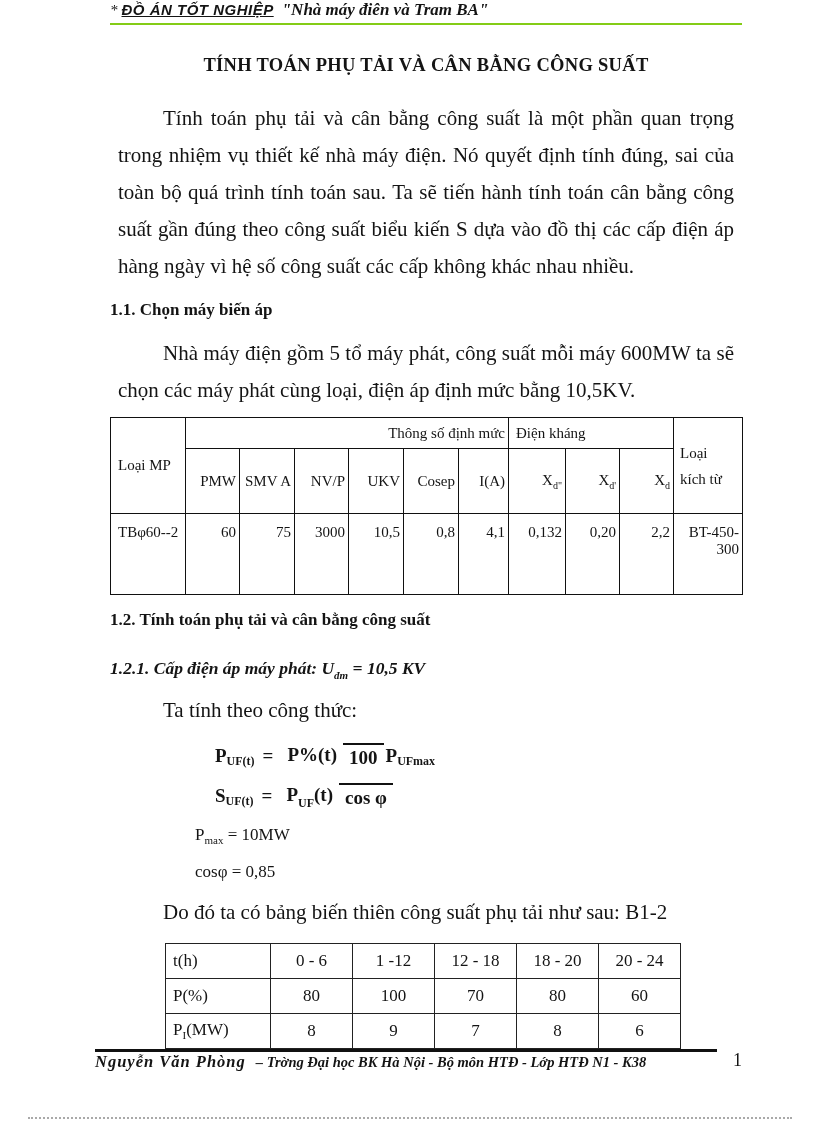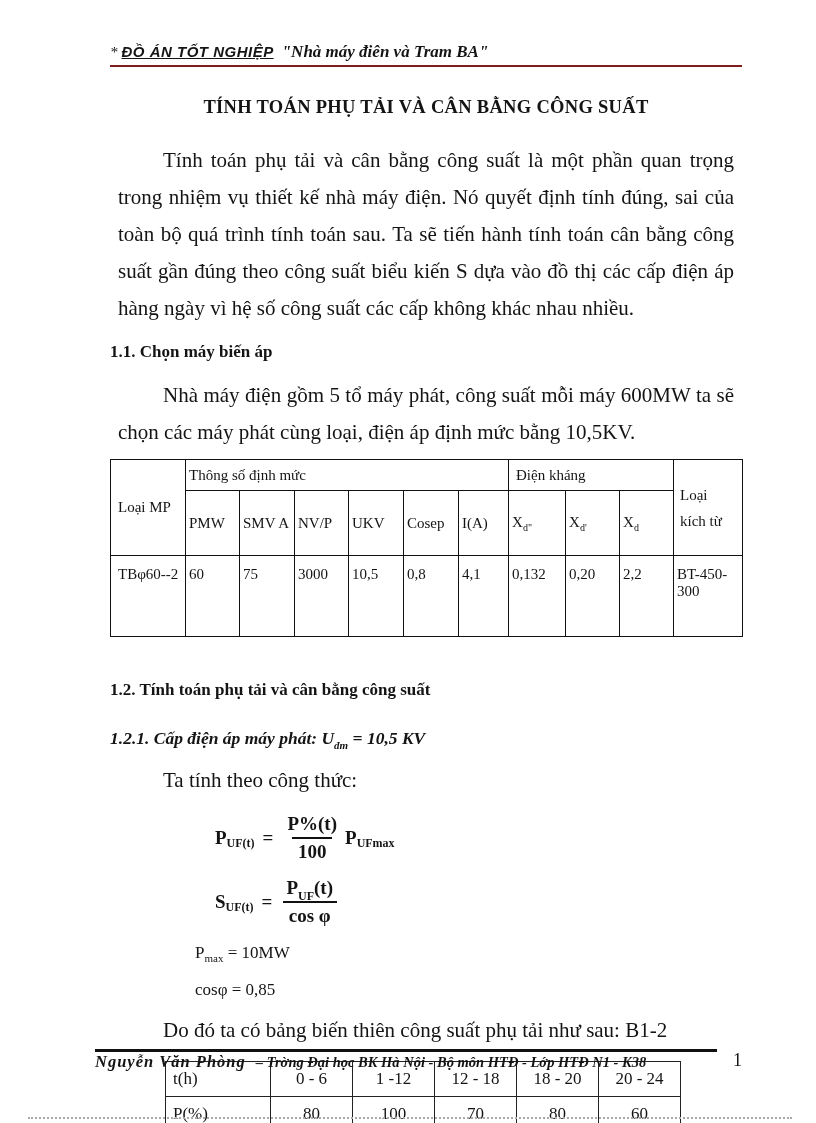--- a/index.html
+++ b/index.html
@@ -10,22 +10,21 @@
     margin: 0 auto;
     background: #ffffff;
     color: #141414;
     font-family: "Liberation Serif", "DejaVu Serif", serif;
     overflow: hidden;
   }
   .content { margin: 0 74px 0 110px; }
 
   
   .header {
-    padding-top: 42px;
-    border-bottom: 2px solid #7f1d1d;
+    border-bottom: 2px solid #84cc16;
     padding-bottom: 3px;
     font-size: 16px;
     white-space: nowrap;
   }
   .header .marker { font-style: italic; font-size: 15px; }
   .header .program {
     font-family: "Liberation Sans", sans-serif;
     font-style: italic;
     font-weight: bold;
     font-size: 15px;
@@ -83,42 +82,42 @@
   .spec-table {
     margin-top: 7px;
     width: 632px;
     table-layout: fixed;
     font-size: 15px;
   }
   .spec-table th, .spec-table td {
     border: 1px solid #111;
     font-weight: normal;
     padding: 2px 3px;
-    text-align: left;
+    text-align: right;
     vertical-align: middle;
   }
   .spec-table .row-group th { height: 26px; }
   .spec-table .row-sub th { height: 60px; vertical-align: middle; }
   .spec-table .cell-left { text-align: left; padding-left: 7px; }
   .spec-table .cell-justify { text-align: justify; padding: 2px 6px; line-height: 26px; }
   .spec-table .data-row td { height: 68px; vertical-align: top; padding-top: 10px; }
   .spec-table sub { font-size: 10px; }
 
   
   .eq-block { margin-left: 105px; }
   .formula {
     display: flex;
     align-items: center;
     font-weight: bold;
     font-size: 19px;
     margin-top: 14px;
   }
   .formula .sub { font-size: 12px; font-weight: bold; position: relative; top: 6px; }
   .formula .eq { margin: 0 8px; }
-  .frac { display: inline-flex; flex-direction: column; align-items: center; }
+  .frac { display: inline-flex; flex-direction: row; align-items: center; }
   .frac .num { padding: 0 6px 2px 6px; }
   .frac .den { border-top: 2px solid #111; padding: 2px 6px 0 6px; }
   .plain-line {
     margin-left: 85px;
     margin-top: 16px;
     font-size: 17px;
     line-height: 20px;
   }
   .plain-line .sub { font-size: 11px; position: relative; top: 4px; }
 
@@ -236,21 +235,21 @@
         <td>0,8</td>
         <td>4,1</td>
         <td>0,132</td>
         <td>0,20</td>
         <td>2,2</td>
         <td>BT-450-300</td>
       </tr>
     </tbody>
       </table>
 
-    <div class="h-bold" style="margin-top:36px">1.2. Tính toán phụ tải và cân bằng công suất</div>
+    <div class="h-bold" style="margin-top:8px">1.2. Tính toán phụ tải và cân bằng công suất</div>
 
     <div class="h-bold-italic">
       <span>1.2.1. Cấp điện áp máy phát: U</span><sub style="font-size:11px">đm</sub><span> = 10,5 KV</span>
     </div>
 
     <p class="para" style="margin-top:0">Ta tính theo công thức:</p>
 
     <div class="eq-block">
       <div class="formula">
         <span>P</span>

